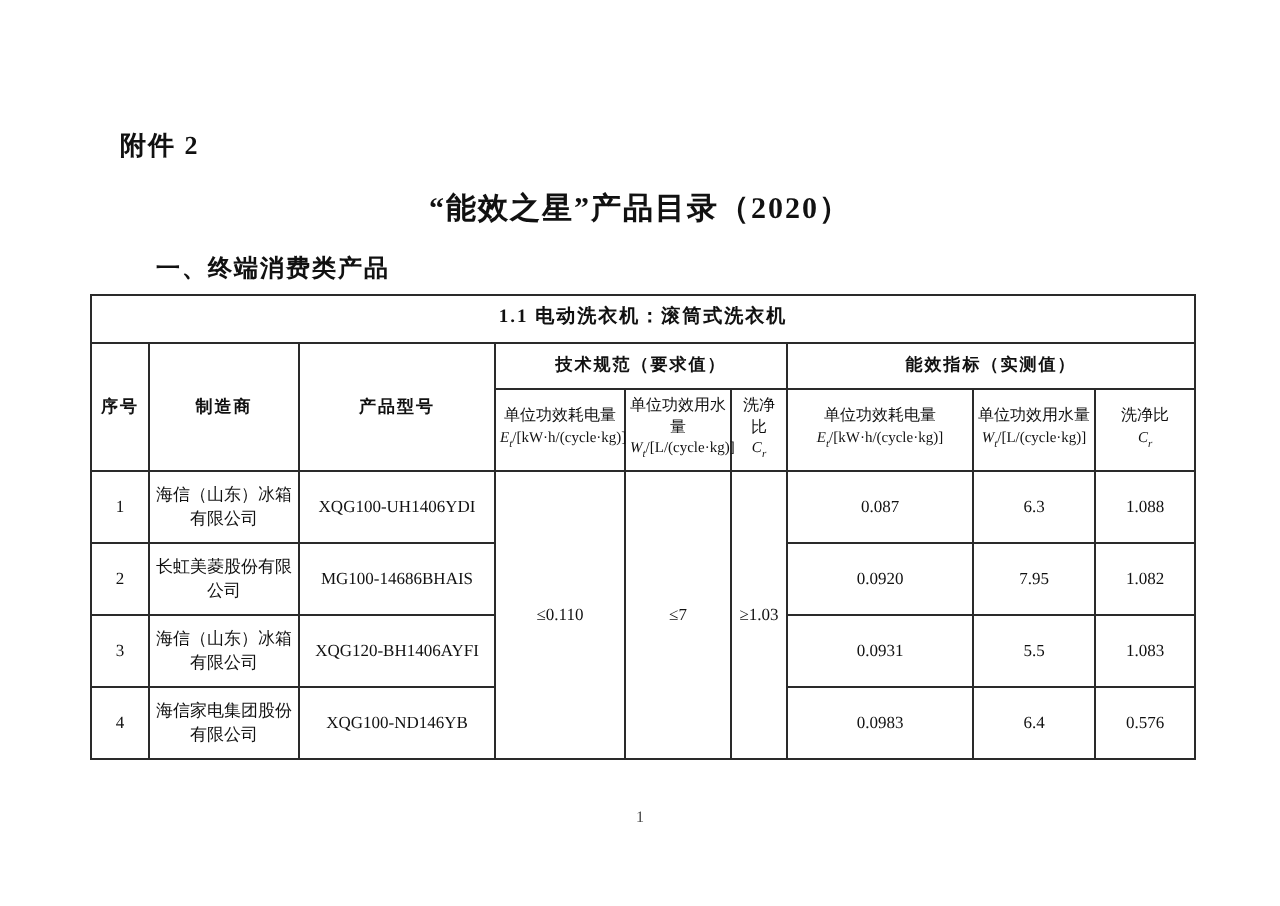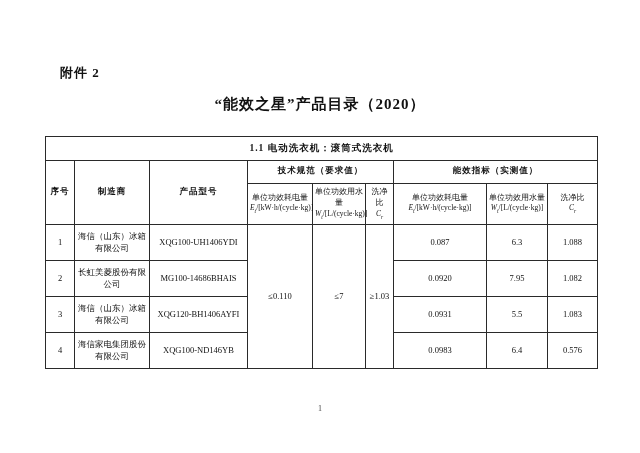--- a/index.html
+++ b/index.html
@@ -24,21 +24,21 @@
     font-size: 15px; font-weight: 700;
     letter-spacing: 1px;
   }
   .section-heading {
     position: absolute; left: 78px; top: 126px;
     font-size: 12px; font-weight: 700;
     letter-spacing: 1px;
   }
 
   table.catalog {
-    position: absolute; left: 45px; top: 136px;
+    position: absolute; left: 45px; top: 147px;
     width: 552px;
     border-collapse: collapse;
     table-layout: fixed;
     font-size: 8.5px;
     color: #111111;
   }
   table.catalog td, table.catalog th {
     border: 1px solid #2a2a2a;
     text-align: center;
     vertical-align: middle;
@@ -50,21 +50,20 @@
   tr.title-row td {
     height: 21px;
     font-weight: 700;
     font-size: 9.5px;
     letter-spacing: 1px;
   }
   tr.group-row td {
     height: 20px;
     font-weight: 700;
     font-size: 8.5px;
-    font-family: Liberation Mono, monospace;
   }
   tr.subheader-row td { height: 38px; font-size: 8px; }
   tr.fixed-col-header td { font-weight: 700; font-size: 8.5px; letter-spacing: 1px; }
   tr.data-row td { height: 33px; font-size: 8.5px; }
 
   .formula { font-size: 7.5px; white-space: nowrap; }
   .formula .sym { font-style: italic; font-family: "Liberation Serif", serif; }
   .formula sub { font-size: 5.5px; font-style: italic; }
 
   .hdr-label { display: block; }
@@ -77,20 +76,21 @@
 </style>
 </head>
 <body>
 
 <div class="page">
 
   <div class="attachment-label">附件 2</div>
 
   <div class="doc-title">“能效之星”产品目录（2020）</div>
 
+  <div class="section-heading">一、终端消费类产品</div>
 
   <table class="catalog">
     <colgroup>
       <col style="width:29px">
         <col style="width:75px">
         <col style="width:98px">
       <col style="width:65px">
         <col style="width:53px">
         <col style="width:28px">
       <col style="width:93px">

